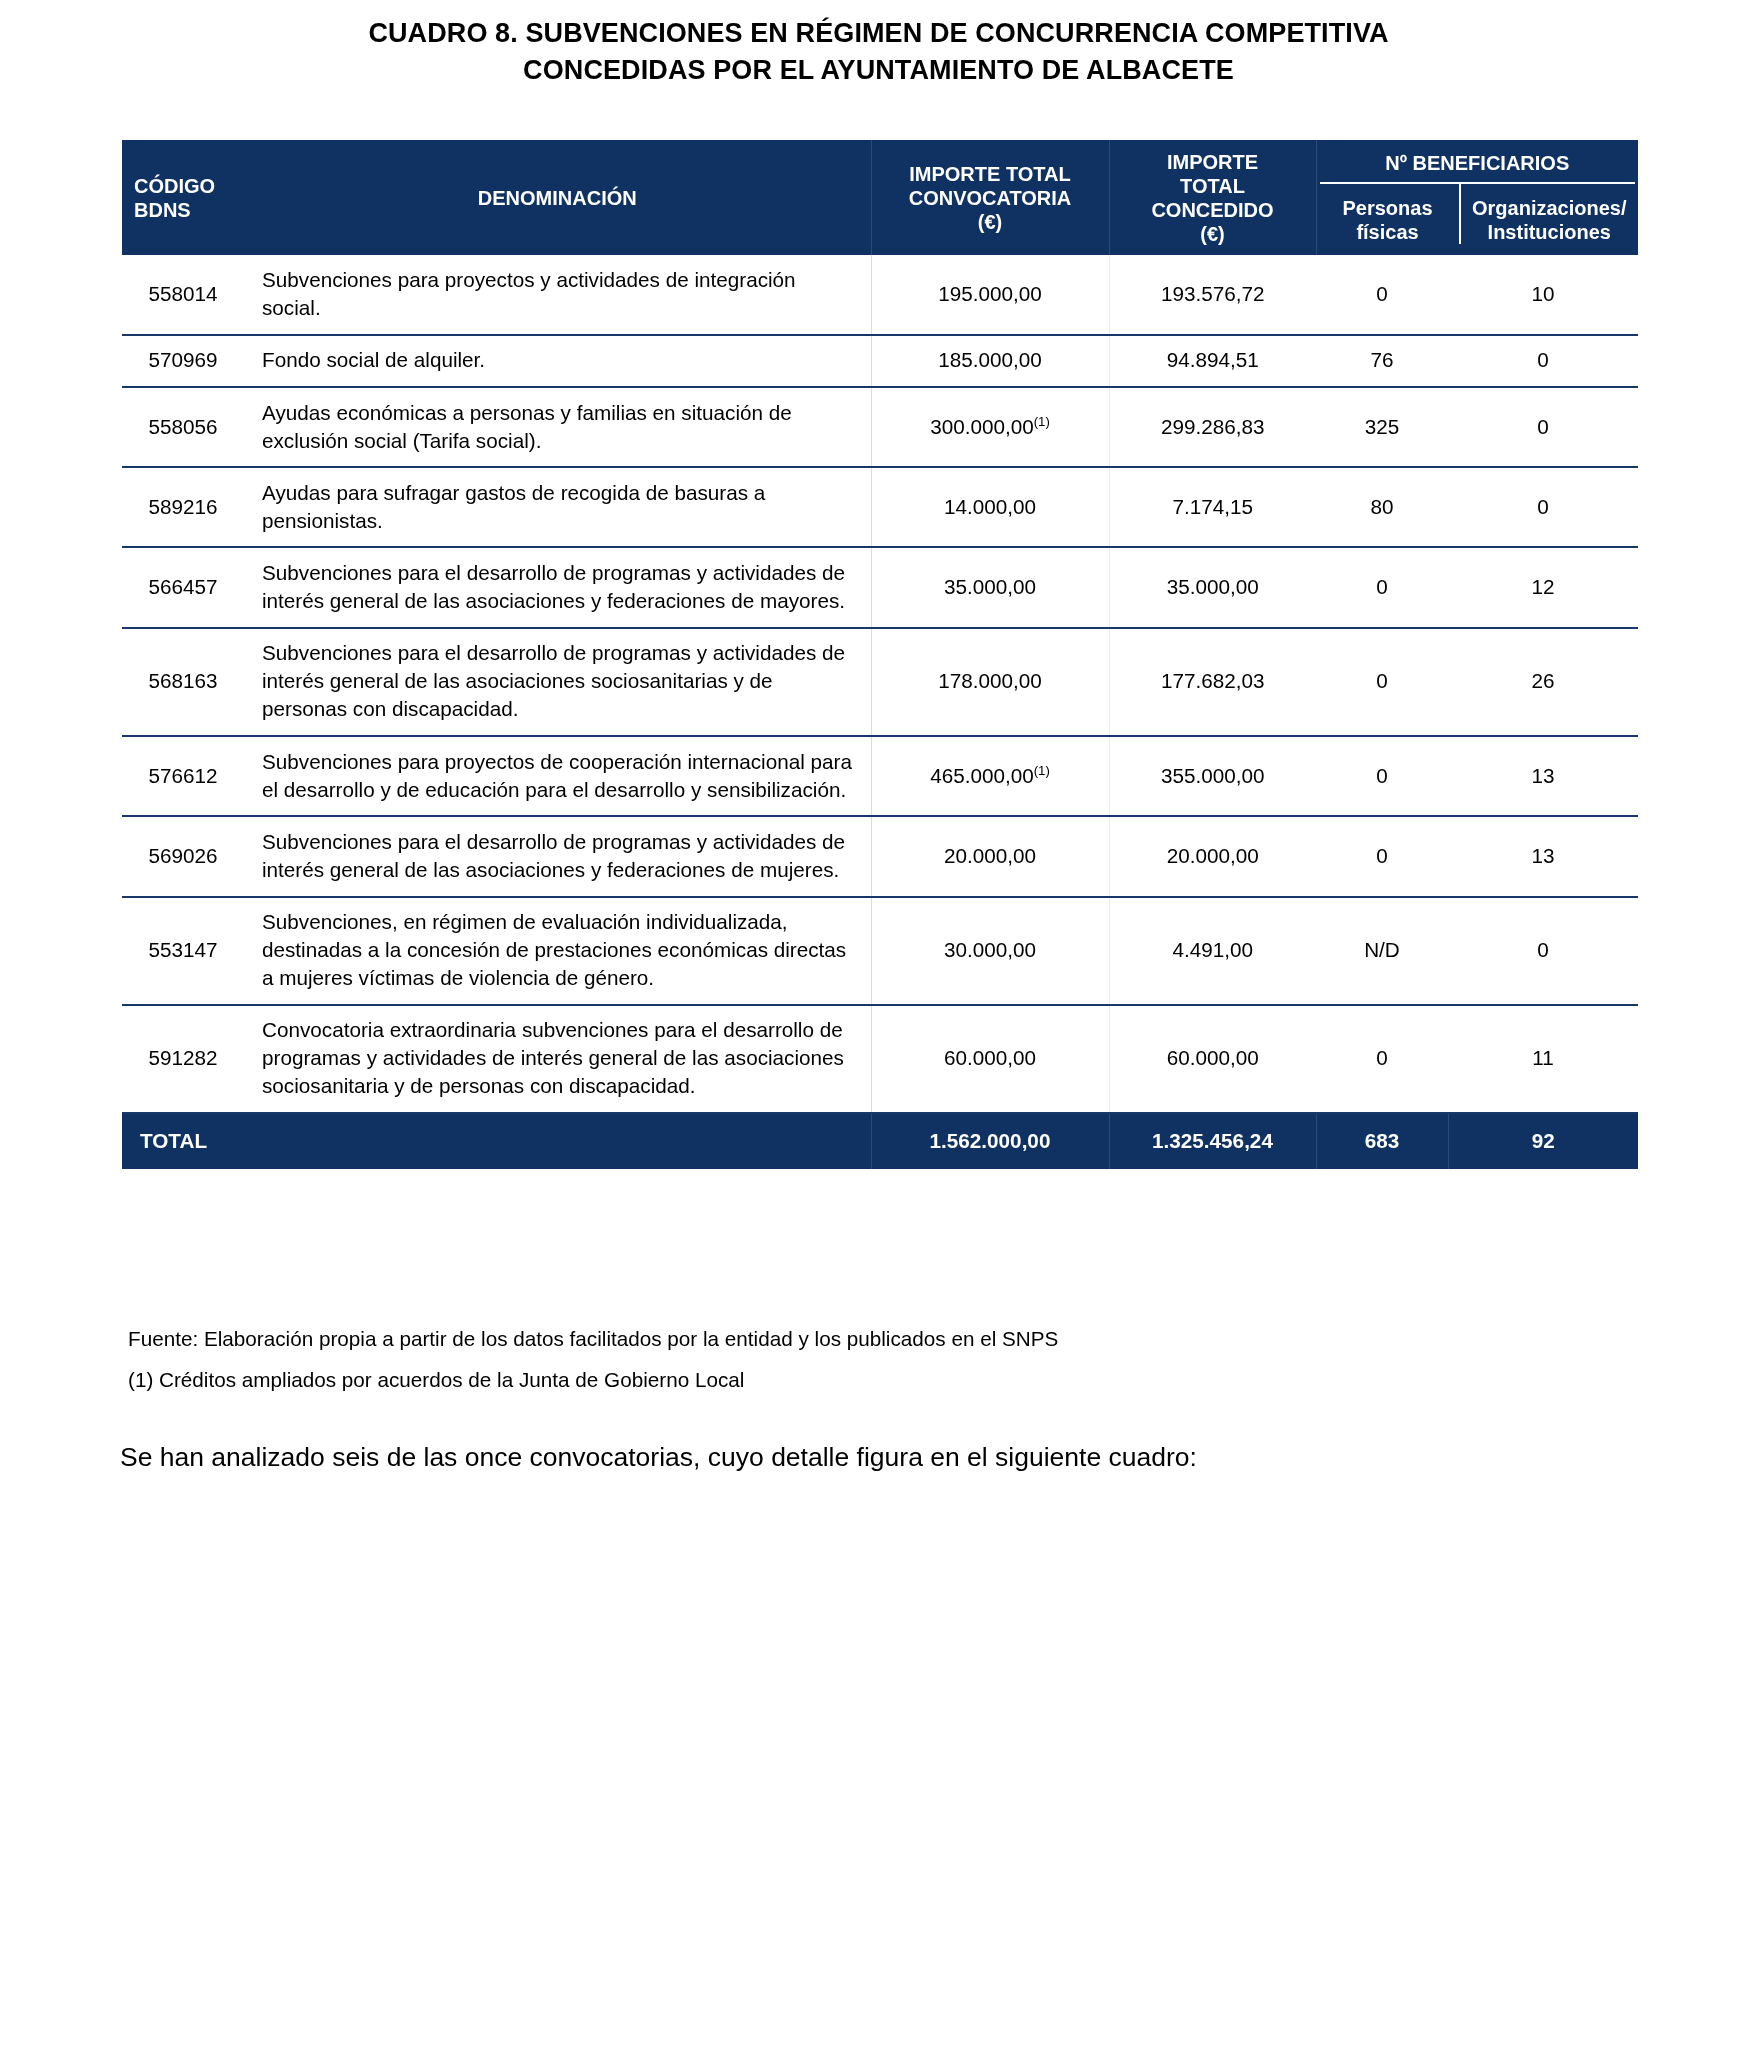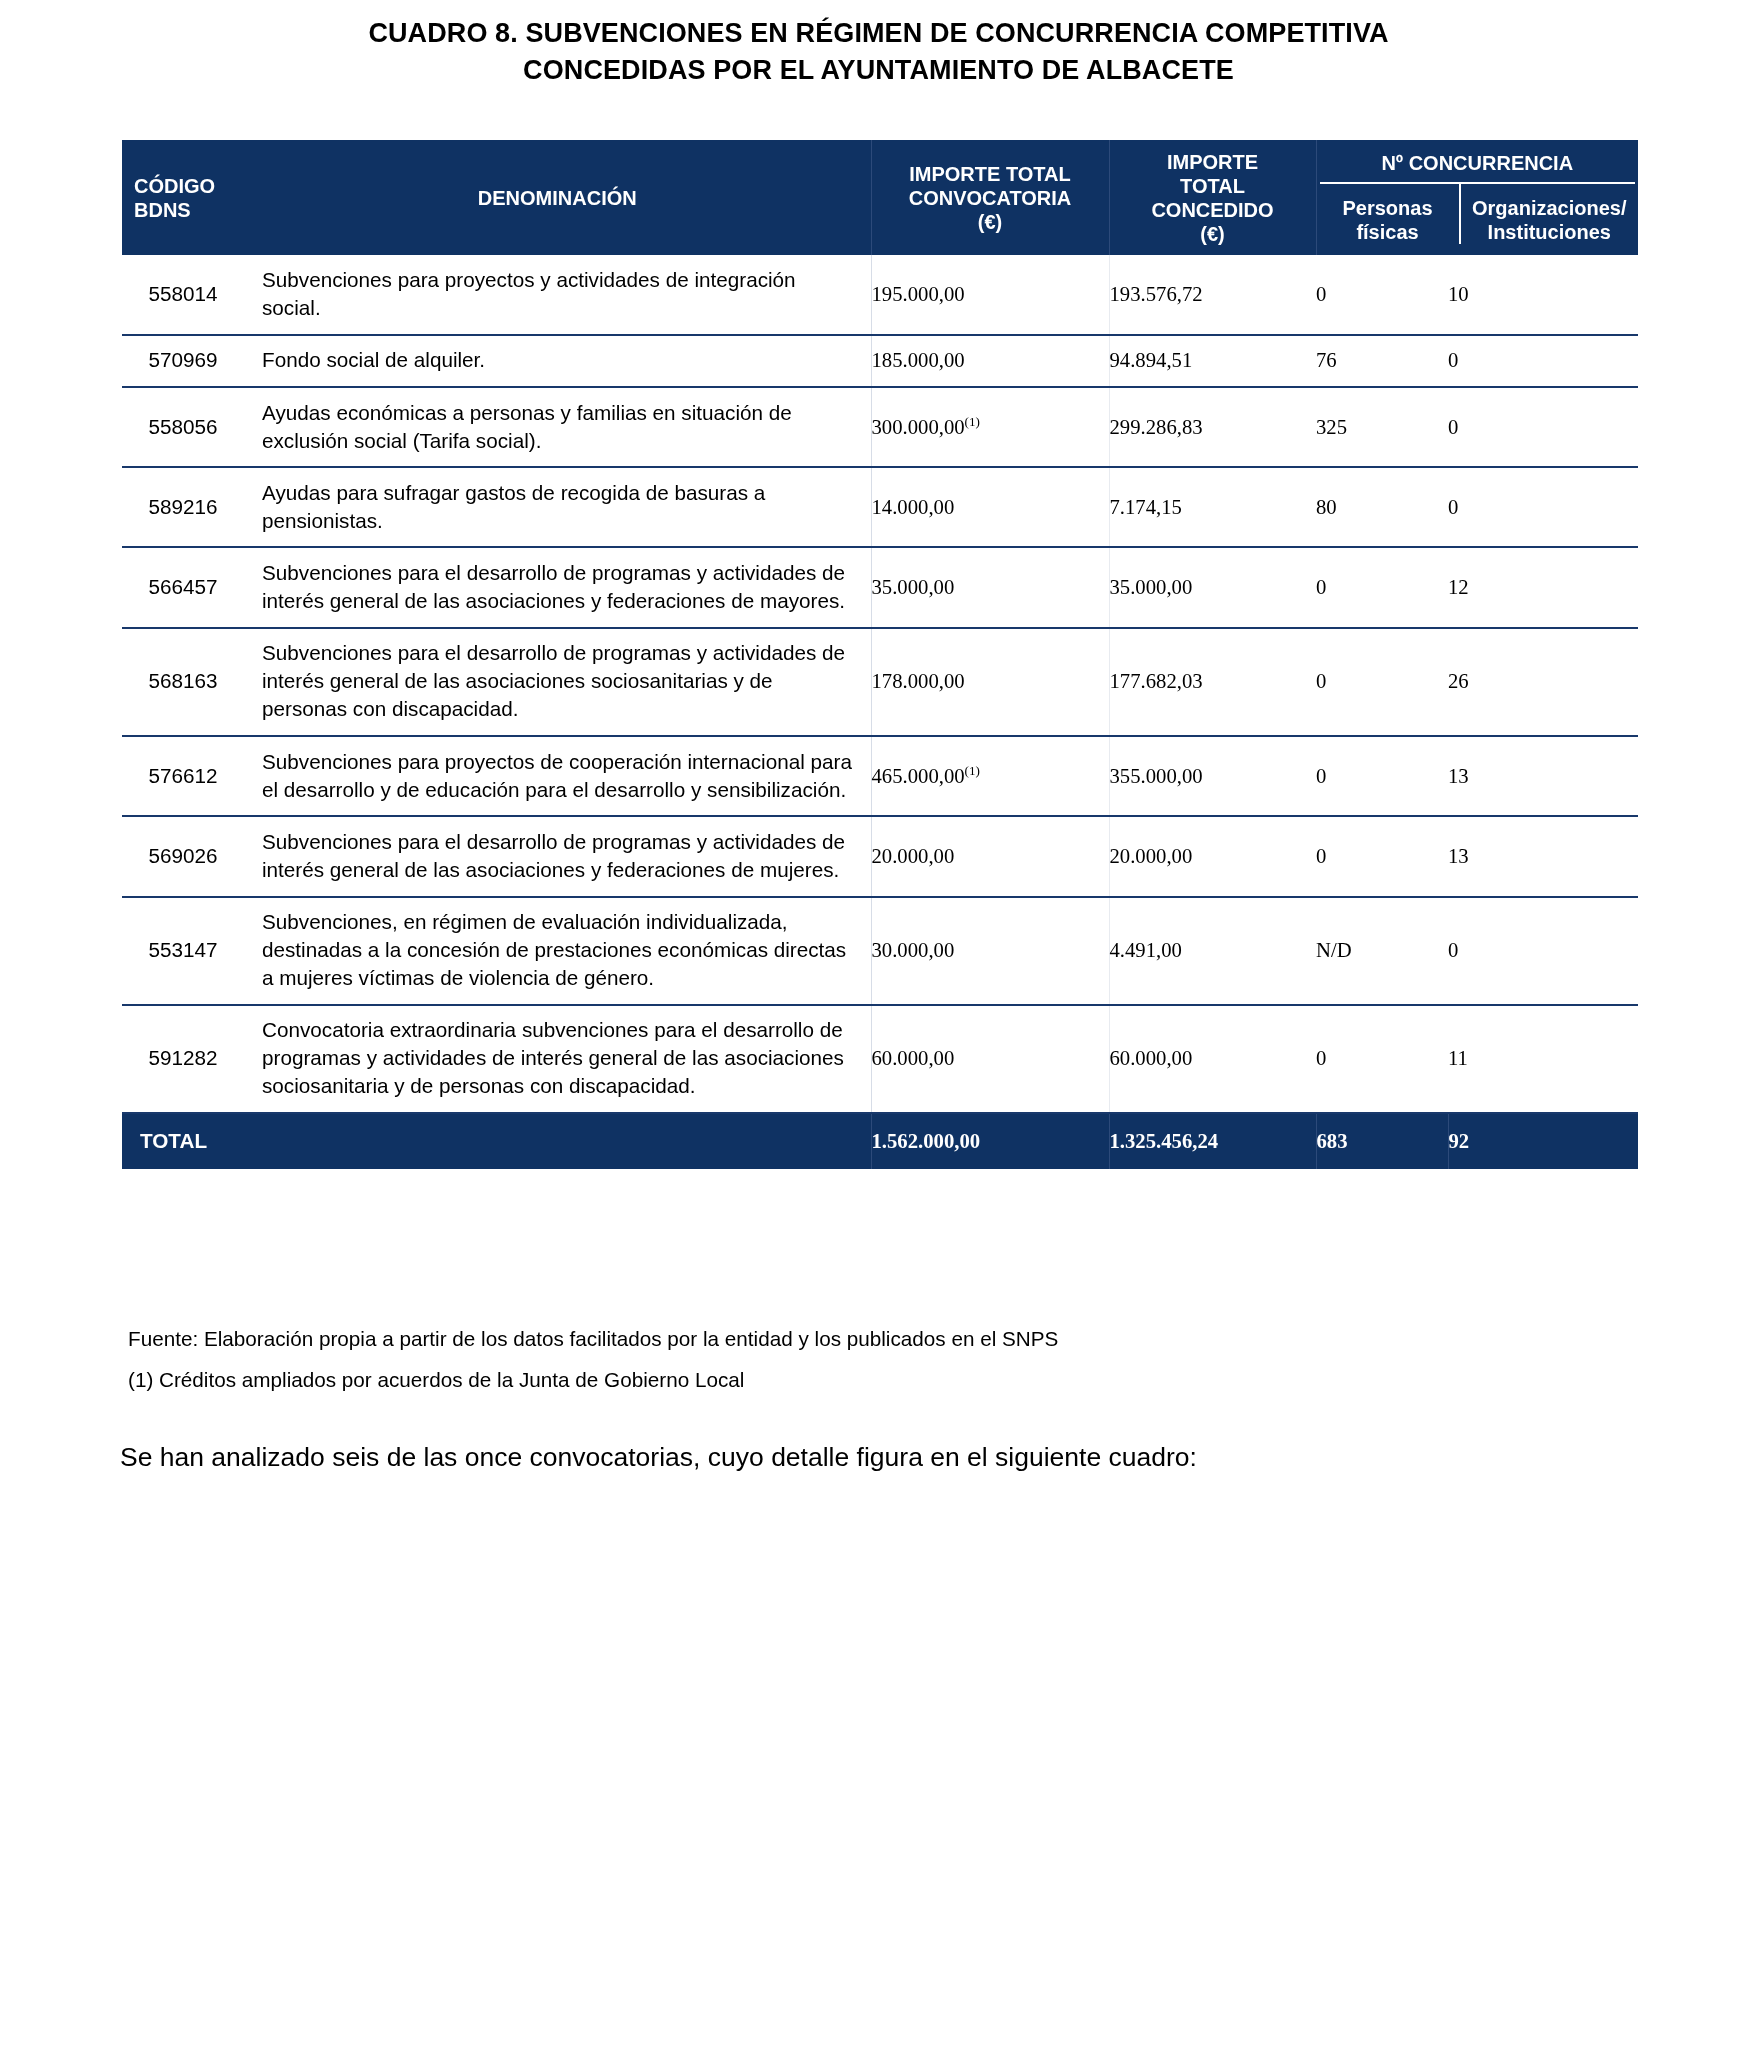--- a/index.html
+++ b/index.html
@@ -121,22 +121,22 @@
   td.codigo {
     text-align: center;
     white-space: nowrap;
   }
   td.denom {
     text-align: left;
     padding-left: 18px;
     padding-right: 11.6px;
   }
   td.num {
+    text-align: center;
     white-space: nowrap;
-    font-family: Liberation Serif, serif;
   }
   td.num.conv { border-left: 1.7px solid #d7dde7; }
   td.num.conc { border-left: 1.7px solid #e8ebf0; }
   td.num.fisicas { }
   td.num.orgs { }
 
   sup.fn {
     font-size: 13.2px;
     vertical-align: super;
     line-height: 0;
@@ -216,21 +216,21 @@
             <div>CONVOCATORIA</div>
             <div>(€)</div>
           </th>
           <th class="h-conc">
             <div>IMPORTE</div>
             <div>TOTAL</div>
             <div>CONCEDIDO</div>
             <div>(€)</div>
           </th>
           <th class="h-benef-group" colspan="2">
-            <span class="benef-title">Nº CONCURRENCIA</span>
+            <span class="benef-title">Nº BENEFICIARIOS</span>
             <div class="benef-subrow">
               <div class="benef-sub fisicas">
                 <div>Personas</div>
                 <div>físicas</div>
               </div>
               <div class="benef-sub orgs">
                 <div>Organizaciones/</div>
                 <div>Instituciones</div>
               </div>
             </div>

